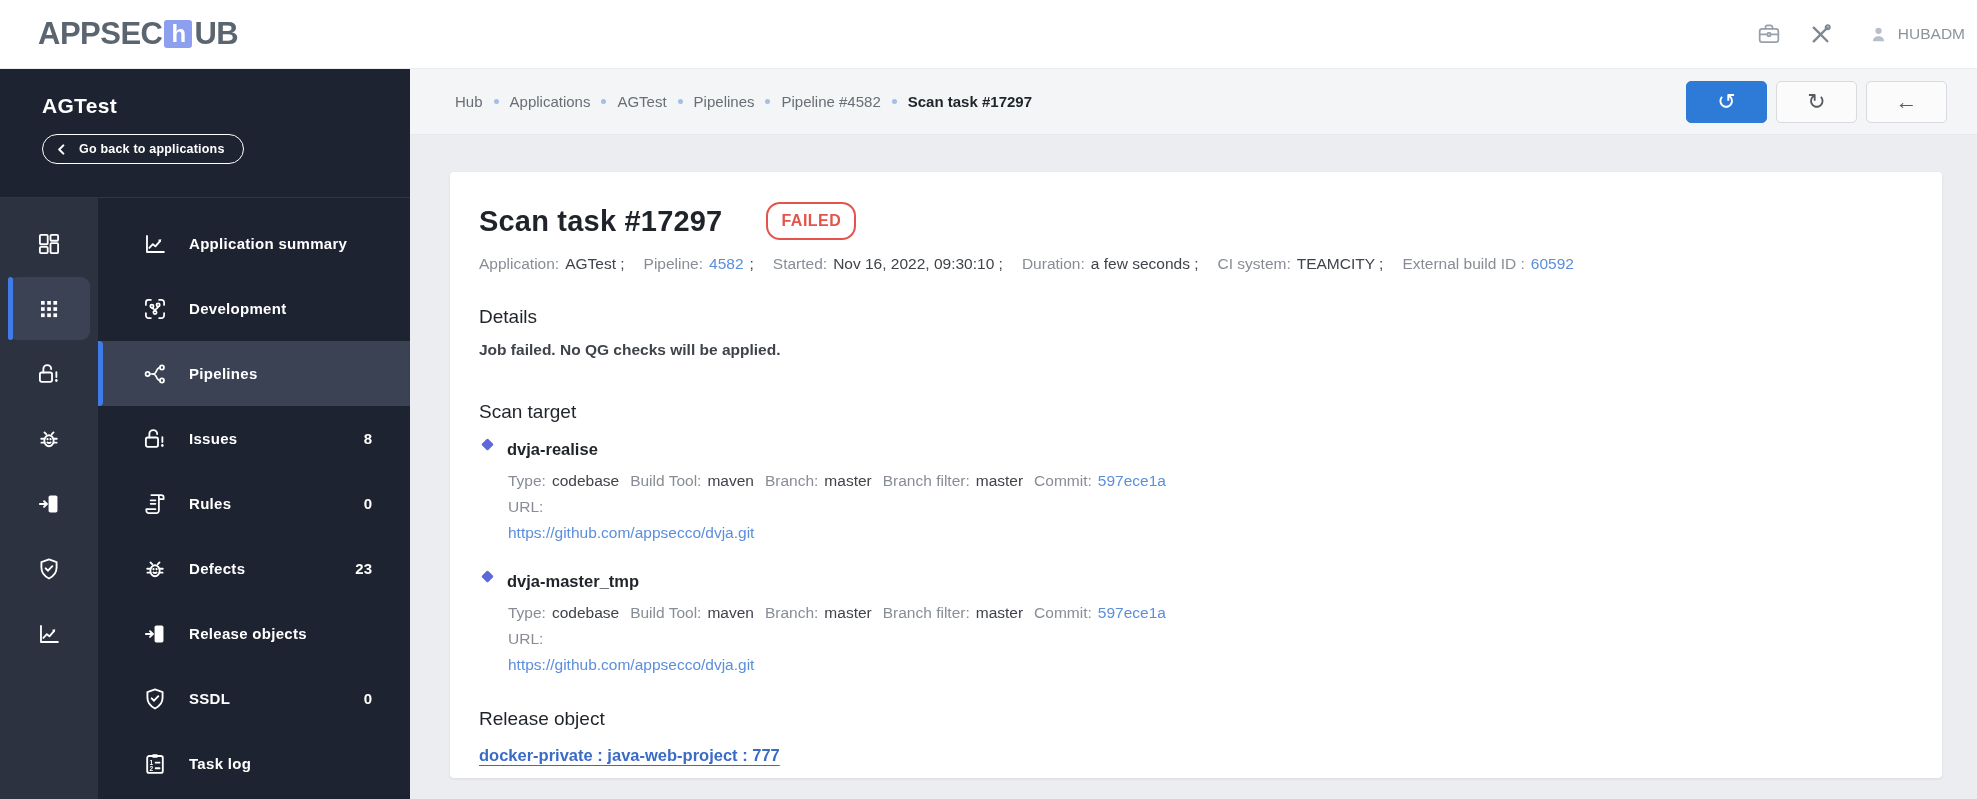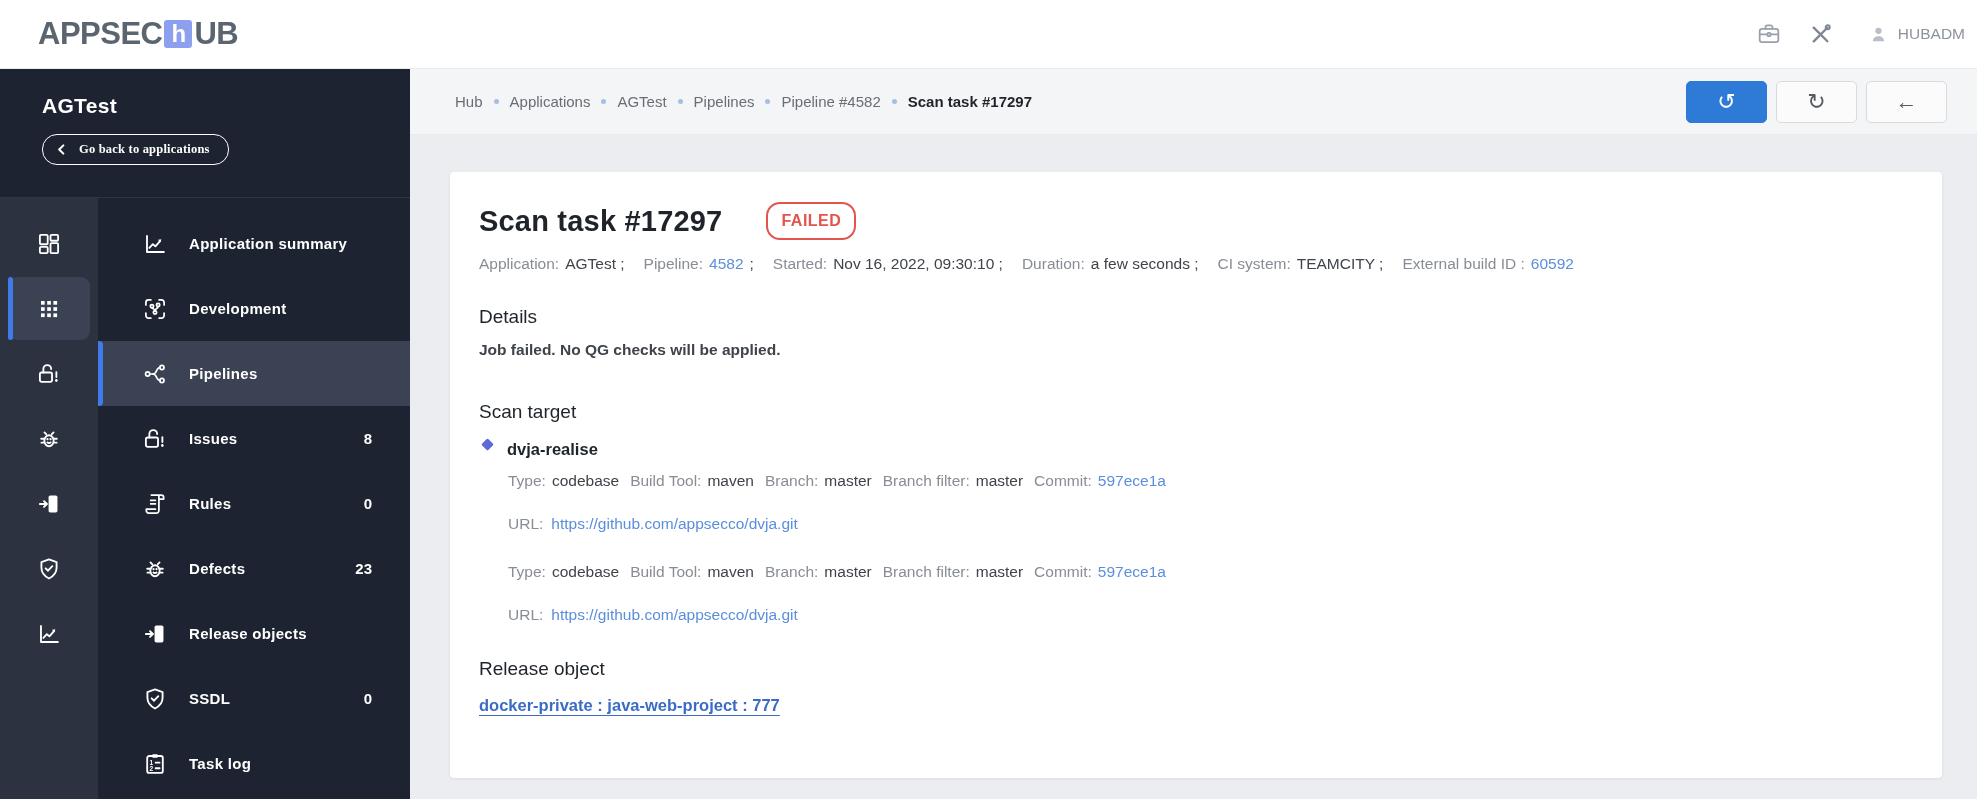--- a/index.html
+++ b/index.html
@@ -25,21 +25,21 @@
   .hdr-icon-btn{ background:none; border:none; padding:0; margin:0 13px; cursor:pointer; }
   .user-chip{ display:flex; align-items:center; gap:9px; margin-left:22px;
     color:#8d939d; font-size:15.5px; cursor:pointer; }
 
   
   .sidebar{ position:absolute; top:69px; left:0; bottom:0; width:410px;
     background:#1d2330; color:#fff; z-index:4; }
   .sidebar-head{ height:128px; padding:25px 0 0 42px; }
   .sidebar-title{ margin:0 0 16px 0; font-size:21px; font-weight:bold; letter-spacing:0.3px; }
   .back-btn{ display:inline-flex; align-items:center; gap:12px; background:transparent;
-    border:1.5px solid #fff; border-radius:15px; color:#fff; font-family:Liberation Serif, serif;
+    border:1.5px solid #fff; border-radius:15px; color:#fff; font-family:Liberation Sans, sans-serif;
     font-weight:bold; font-size:12.5px; letter-spacing:0.2px; padding:7px 18px 7px 13px;
     cursor:pointer; }
   .sidebar-divider{ border:none; border-top:1px solid #2e3545; margin:0; }
   .sidebar-body{ display:flex; height:calc(100% - 129px); }
 
   .rail{ width:98px; background:#2c3240; padding-top:13px;
     display:flex; flex-direction:column; align-items:center; flex:none; }
   .rail-item{ width:98px; height:65px; display:flex; align-items:center;
     justify-content:center; position:relative; cursor:pointer; }
   .rail-item.selected{ width:82px; height:63px; margin:1px 8px; background:#3a4254;
@@ -94,21 +94,21 @@
   .scan-heading{ margin-top:42px; }
 
   .target{ margin-top:17px; }
   .target + .target{ margin-top:30px; }
   .target-name-row{ display:flex; align-items:flex-start; gap:15px; padding-left:4px; }
   .diamond{ width:9px; height:9px; background:#5d68d9; border-radius:1.5px;
     transform:rotate(45deg); flex:none; }
   .target-name{ font-size:16.5px; font-weight:bold; }
   .target-meta{ margin-top:13px; padding-left:29px; display:flex; flex-wrap:wrap;
     column-gap:11px; font-size:15.5px; color:#3f434a; }
-  .target-url{ margin-top:25px; padding-left:29px; font-size:15.5px; display:flex; gap:8px; }
+  .target-url{ margin-top:8px; padding-left:29px; font-size:15.5px; display:flex; gap:8px;flex-direction:column; }
 
   .release-heading{ margin-top:34px; }
   .release-link{ display:inline-block; margin-top:16px; font-size:16.5px; font-weight:bold;
     color:#3b6cc5; text-decoration:underline; text-underline-offset:4px; cursor:pointer; }
 </style>
 </head>
 <body>
 
 <header class="app-header">
   <div class="logo">
@@ -415,20 +415,24 @@
             <a class="link">597ece1a</a>
           </span>
       </div>
       <div class="target-url">
         <span class="meta-label">URL:</span>
         <a class="link">https://github.com/appsecco/dvja.git</a>
       </div>
     </div>
 
     <div class="target">
+      <div class="target-name-row">
+        <span class="diamond"></span>
+        <span class="target-name">dvja-master_tmp</span>
+      </div>
       <div class="target-meta">
         <span class="meta-group">
             <span class="meta-label">Type:</span>
             <span>codebase</span>
           </span>
         <span class="meta-group">
             <span class="meta-label">Build Tool:</span>
             <span>maven</span>
           </span>
         <span class="meta-group">

